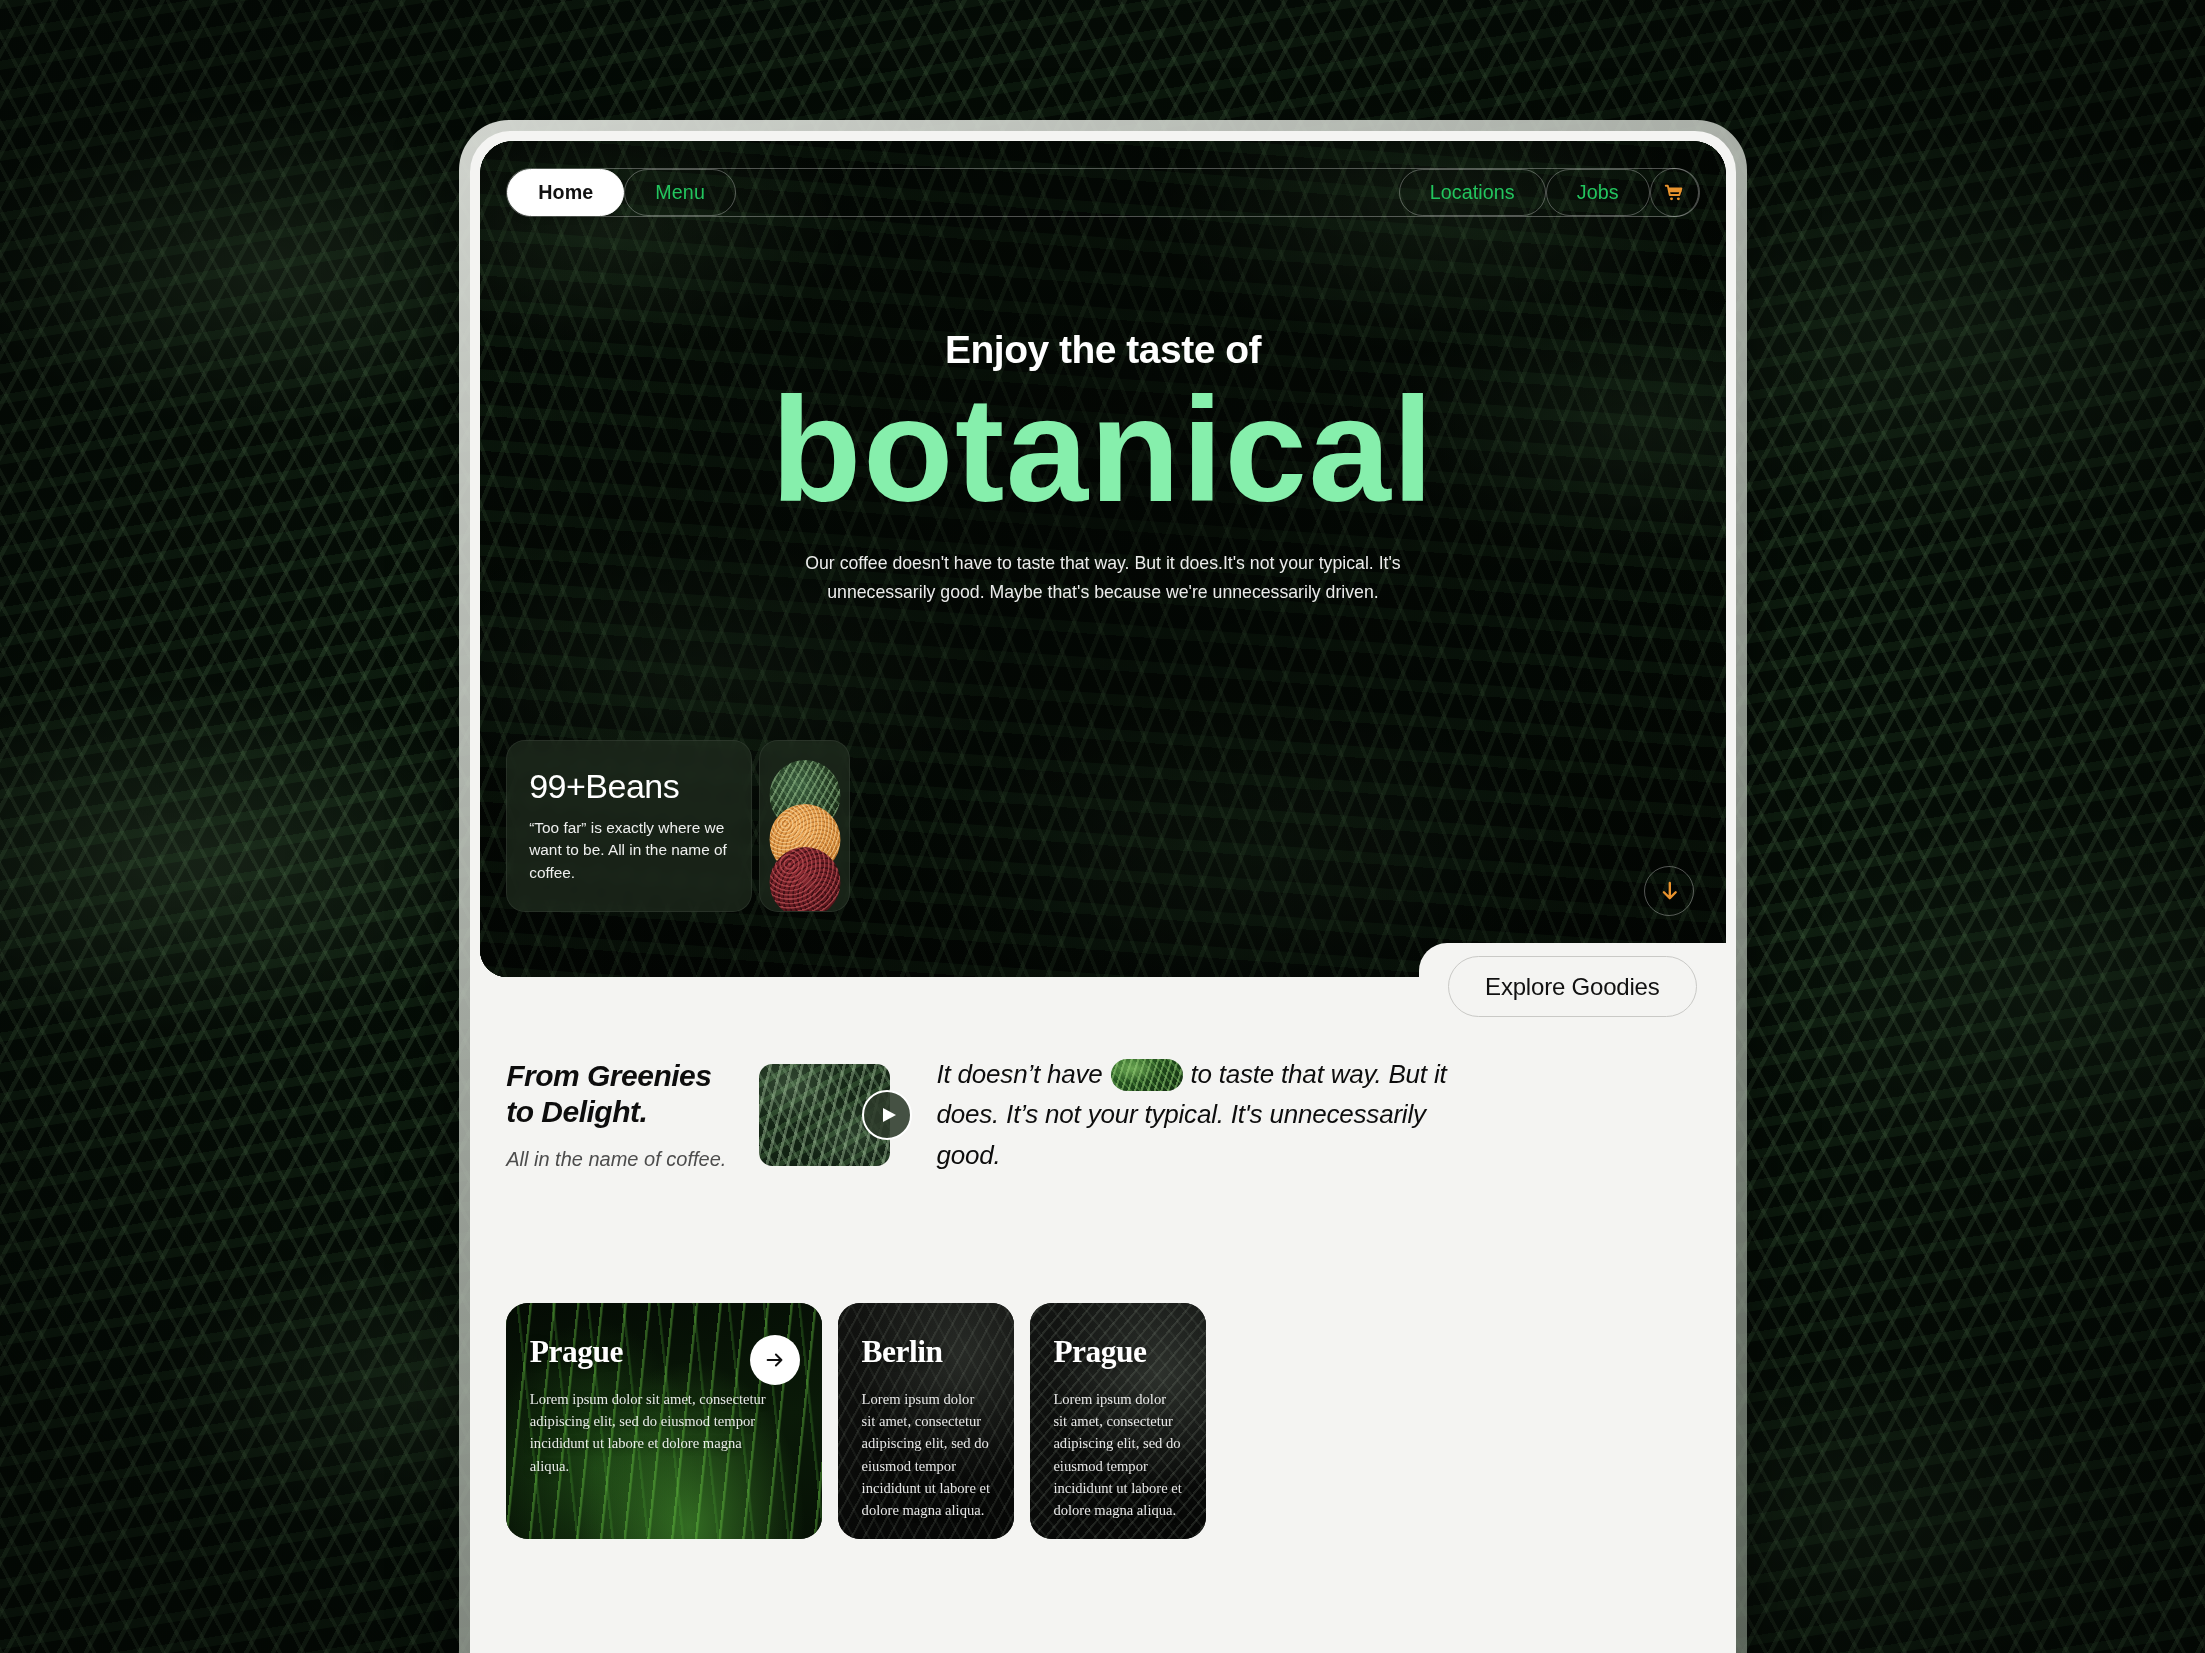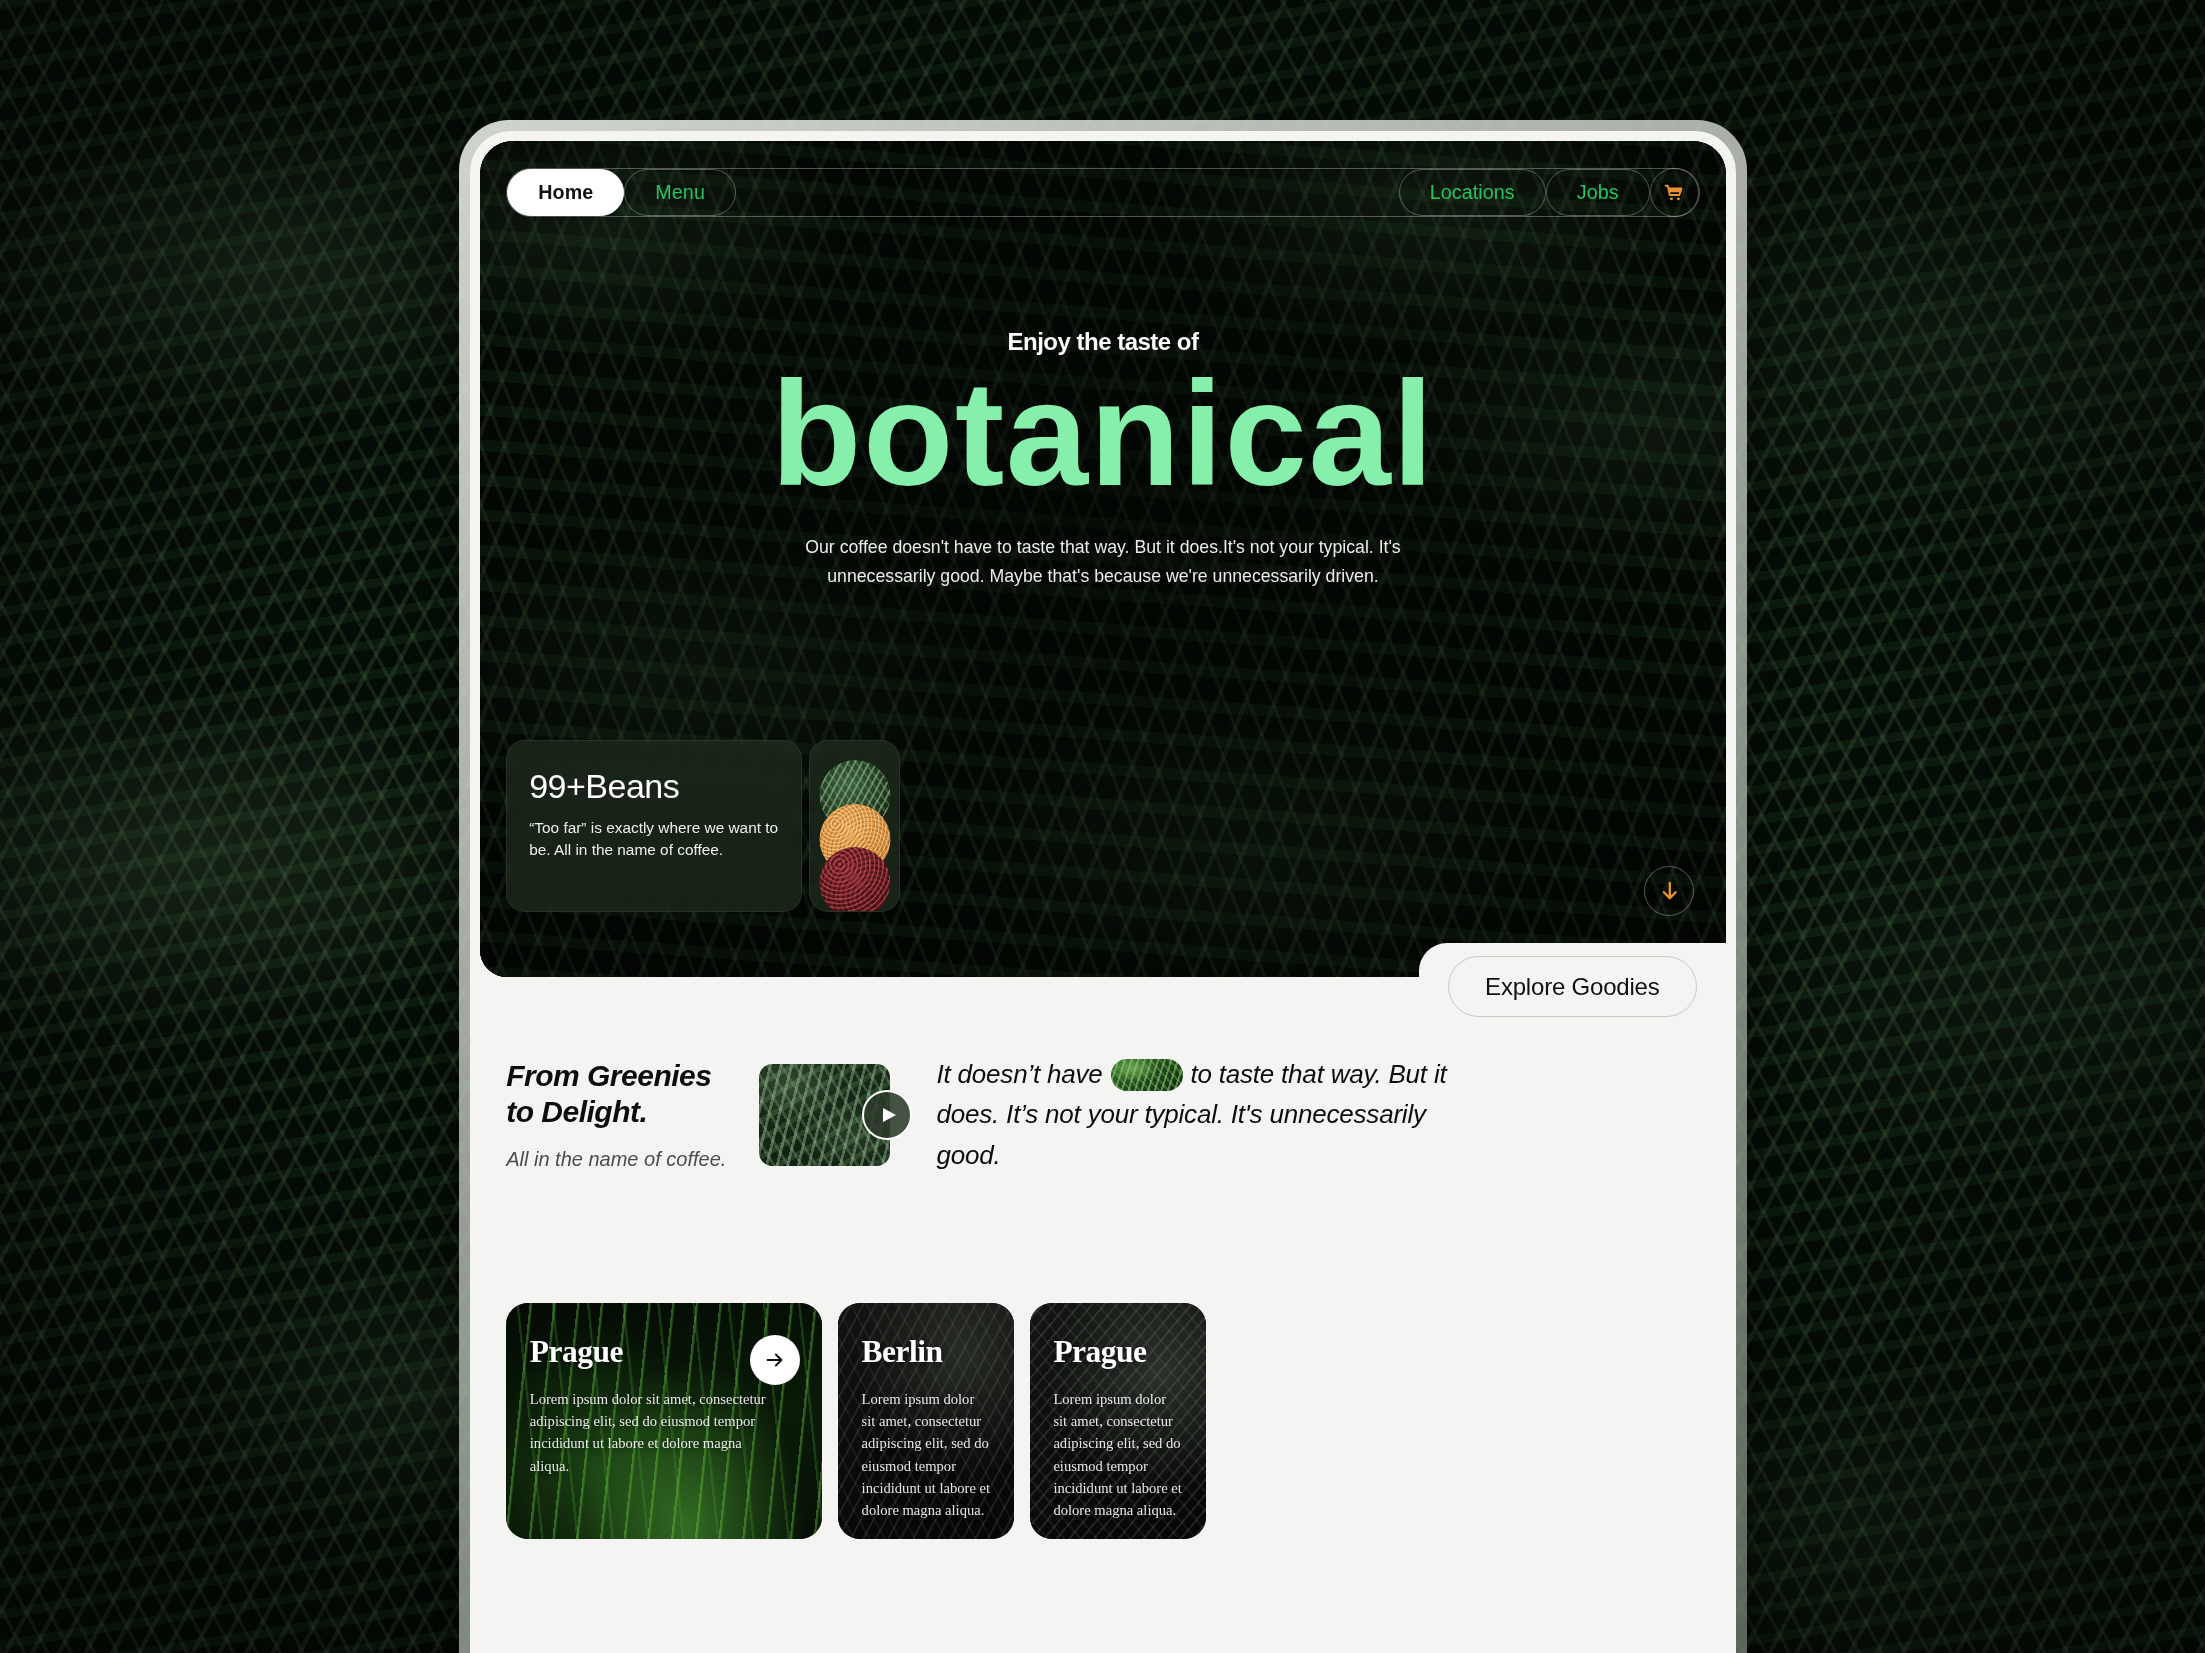--- a/index.html
+++ b/index.html
@@ -158,21 +158,21 @@
   
   .hero-copy {
     position: absolute;
     left: 0; right: 0;
     top: 187px;
     text-align: center;
     padding: 0 95px;
   }
   .hero-eyebrow {
     color: #ffffff;
-    font-size: 24px;
+    font-size: 39px;
     font-weight: 700;
     letter-spacing: -0.5px;
     margin-bottom: 4.7px;
     display: block;
   }
   .hero-title {
     color: #86efac;
     font-size: 148px;
     font-weight: 700;
     letter-spacing: 1.6px;
@@ -192,21 +192,21 @@
   
   .beans-wrap {
     position: absolute;
     left: 26px;
     bottom: 65px;
     display: flex;
     gap: 7px;
     align-items: stretch;
   }
   .beans-card {
-    width: 296px;
+    width: 246px;
     min-height: 172px;
     border-radius: 19px;
     background: rgba(36,48,34,0.62);
     backdrop-filter: blur(7.9px);
     border: 0.8px solid rgba(255,255,255,0.07);
     padding: 28px 22px 20.5px 22px;
     display: flex;
     flex-direction: column;
     justify-content: flex-start;
   }

